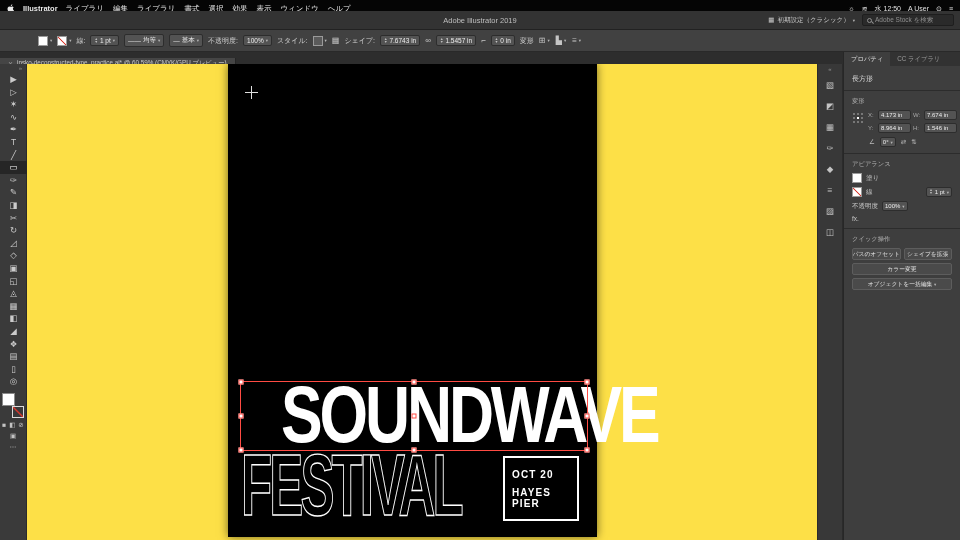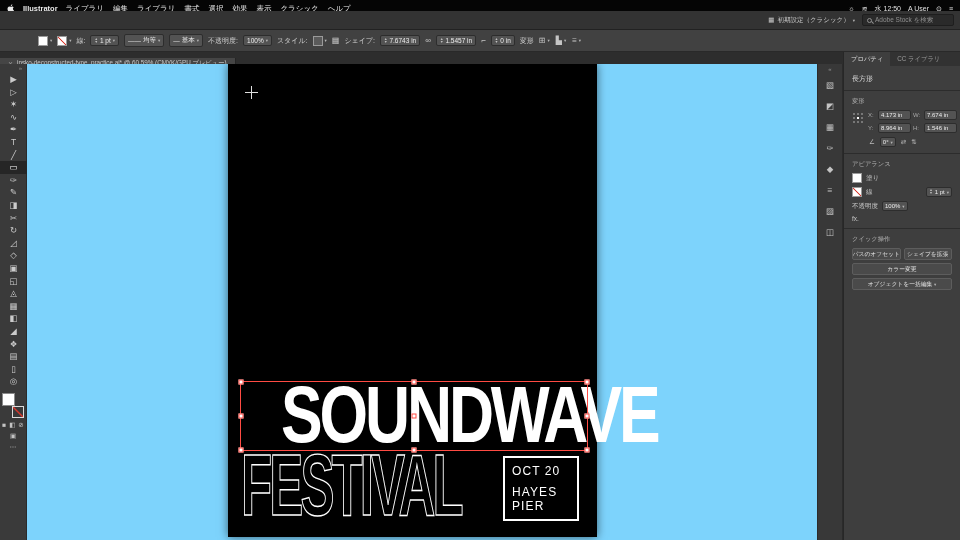--- a/index.html
+++ b/index.html
@@ -42,27 +42,27 @@
   .tb-collapse{text-align:right;padding:1px 4px;color:#8f8f8f;font-size:6px;height:9px}
   .tool{width:27px;height:12.6px;display:flex;align-items:center;justify-content:center;color:#cbcbcb;font-size:8.5px;line-height:1}
   .tool.active{background:#262626;color:#fff}
   .fillstroke{position:relative;width:24px;height:25px;margin:5px auto 0}
   .fs-stroke{position:absolute;right:1px;bottom:0;width:12px;height:12px;border:1px solid #dcdcdc;background:linear-gradient(to top right,#3a3a3a 43%,#d8362c 47%,#d8362c 53%,#3a3a3a 57%)}
   .fs-fill{position:absolute;left:1px;top:0;width:13px;height:13px;background:#fff;border:1px solid #8a8a8a;z-index:2}
   .minirow{display:flex;justify-content:center;gap:3px;margin-top:3px}
   .mini{color:#c3c3c3;font-size:6.5px;line-height:8px}
 
   
-  .canvas{position:absolute;left:27px;top:64px;right:143px;bottom:0;background:#7dd3fc;overflow:hidden}
+  .canvas{position:absolute;left:27px;top:64px;right:143px;bottom:0;background:#fde047;overflow:hidden}
   .artboard{position:absolute;left:201px;top:0;width:369px;height:473px;background:#000;box-shadow:0 0 9px rgba(0,0,0,.55)}
   .headline-wrap{position:absolute;left:0;right:0;top:320px;text-align:center}
   .headline{display:inline-block;font-weight:bold;font-size:80px;line-height:62px;letter-spacing:-4px;color:#fff;transform:scaleX(0.78);transform-origin:center;white-space:nowrap}
   .festival{position:absolute;left:13px;top:386px;font-weight:bold;font-size:88px;line-height:70px;letter-spacing:-5px;color:transparent;-webkit-text-stroke:1.4px #fff;transform:scaleX(0.58);transform-origin:left center;white-space:nowrap}
   .infobox{position:absolute;left:275px;top:392px;width:76px;height:65px;border:2px solid #fff;display:flex;flex-direction:column;justify-content:center;gap:7px;padding-left:7px}
-  .infobox .line{font-size:12px;font-weight:normal;letter-spacing:1.1px;color:#fff}
+  .infobox .line{font-size:10px;font-weight:bold;letter-spacing:1.1px;color:#fff}
   .selbox{position:absolute;left:213px;top:317px;width:348px;height:70px;border:1px solid #ff4b43}
   .handle{position:absolute;width:5px;height:5px;background:#fff;border:1px solid #ff4b43;transform:translate(-50%,-50%)}
   .h-tl{left:0;top:0}.h-tm{left:50%;top:0}.h-tr{left:100%;top:0}
   .h-ml{left:0;top:50%}.h-c{left:50%;top:50%}.h-mr{left:100%;top:50%}
   .h-bl{left:0;top:100%}.h-bm{left:50%;top:100%}.h-br{left:100%;top:100%}
   .cross{position:absolute;left:218px;top:22px;width:13px;height:13px}
   .cross::before{content:"";position:absolute;left:0;right:0;top:6px;height:1.4px;background:#dedede}
   .cross::after{content:"";position:absolute;top:0;bottom:0;left:6px;width:1.4px;background:#dedede}
 
   
@@ -106,37 +106,38 @@
   <span class="mb-app">Illustrator</span>
   <div class="mb-items">
 
   <span class="mb-item">ライブラリ</span>
       <span class="mb-item">編集</span>
       <span class="mb-item">ライブラリ</span>
       <span class="mb-item">書式</span>
       <span class="mb-item">選択</span>
       <span class="mb-item">効果</span>
       <span class="mb-item">表示</span>
-      <span class="mb-item">クラシック</span>
+      <span class="mb-item">ウィンドウ</span>
       <span class="mb-item">ヘルプ</span>
     </div>
   <div class="mb-right">
     <span style="display:flex;gap:7px">
 
     <span>☼</span>
         <span>≋</span>
       </span>
     <span>水 12:50</span>
     <span>A User</span>
     <span>⊙</span>
     <span>≡</span>
   </div>
 </div>
 
 <div class="titlebar">
+  <div class="tb-title">Adobe Illustrator 2019</div>
   <div class="tb-right">
     <span class="workspace">
       <span>▦</span>
       <span>初期設定（クラシック）</span>
       <span class="dd">▾</span>
     </span>
     <span class="searchbox">
       <span class="mag"></span>
       <span>Adobe Stock を検索</span>
     </span>

